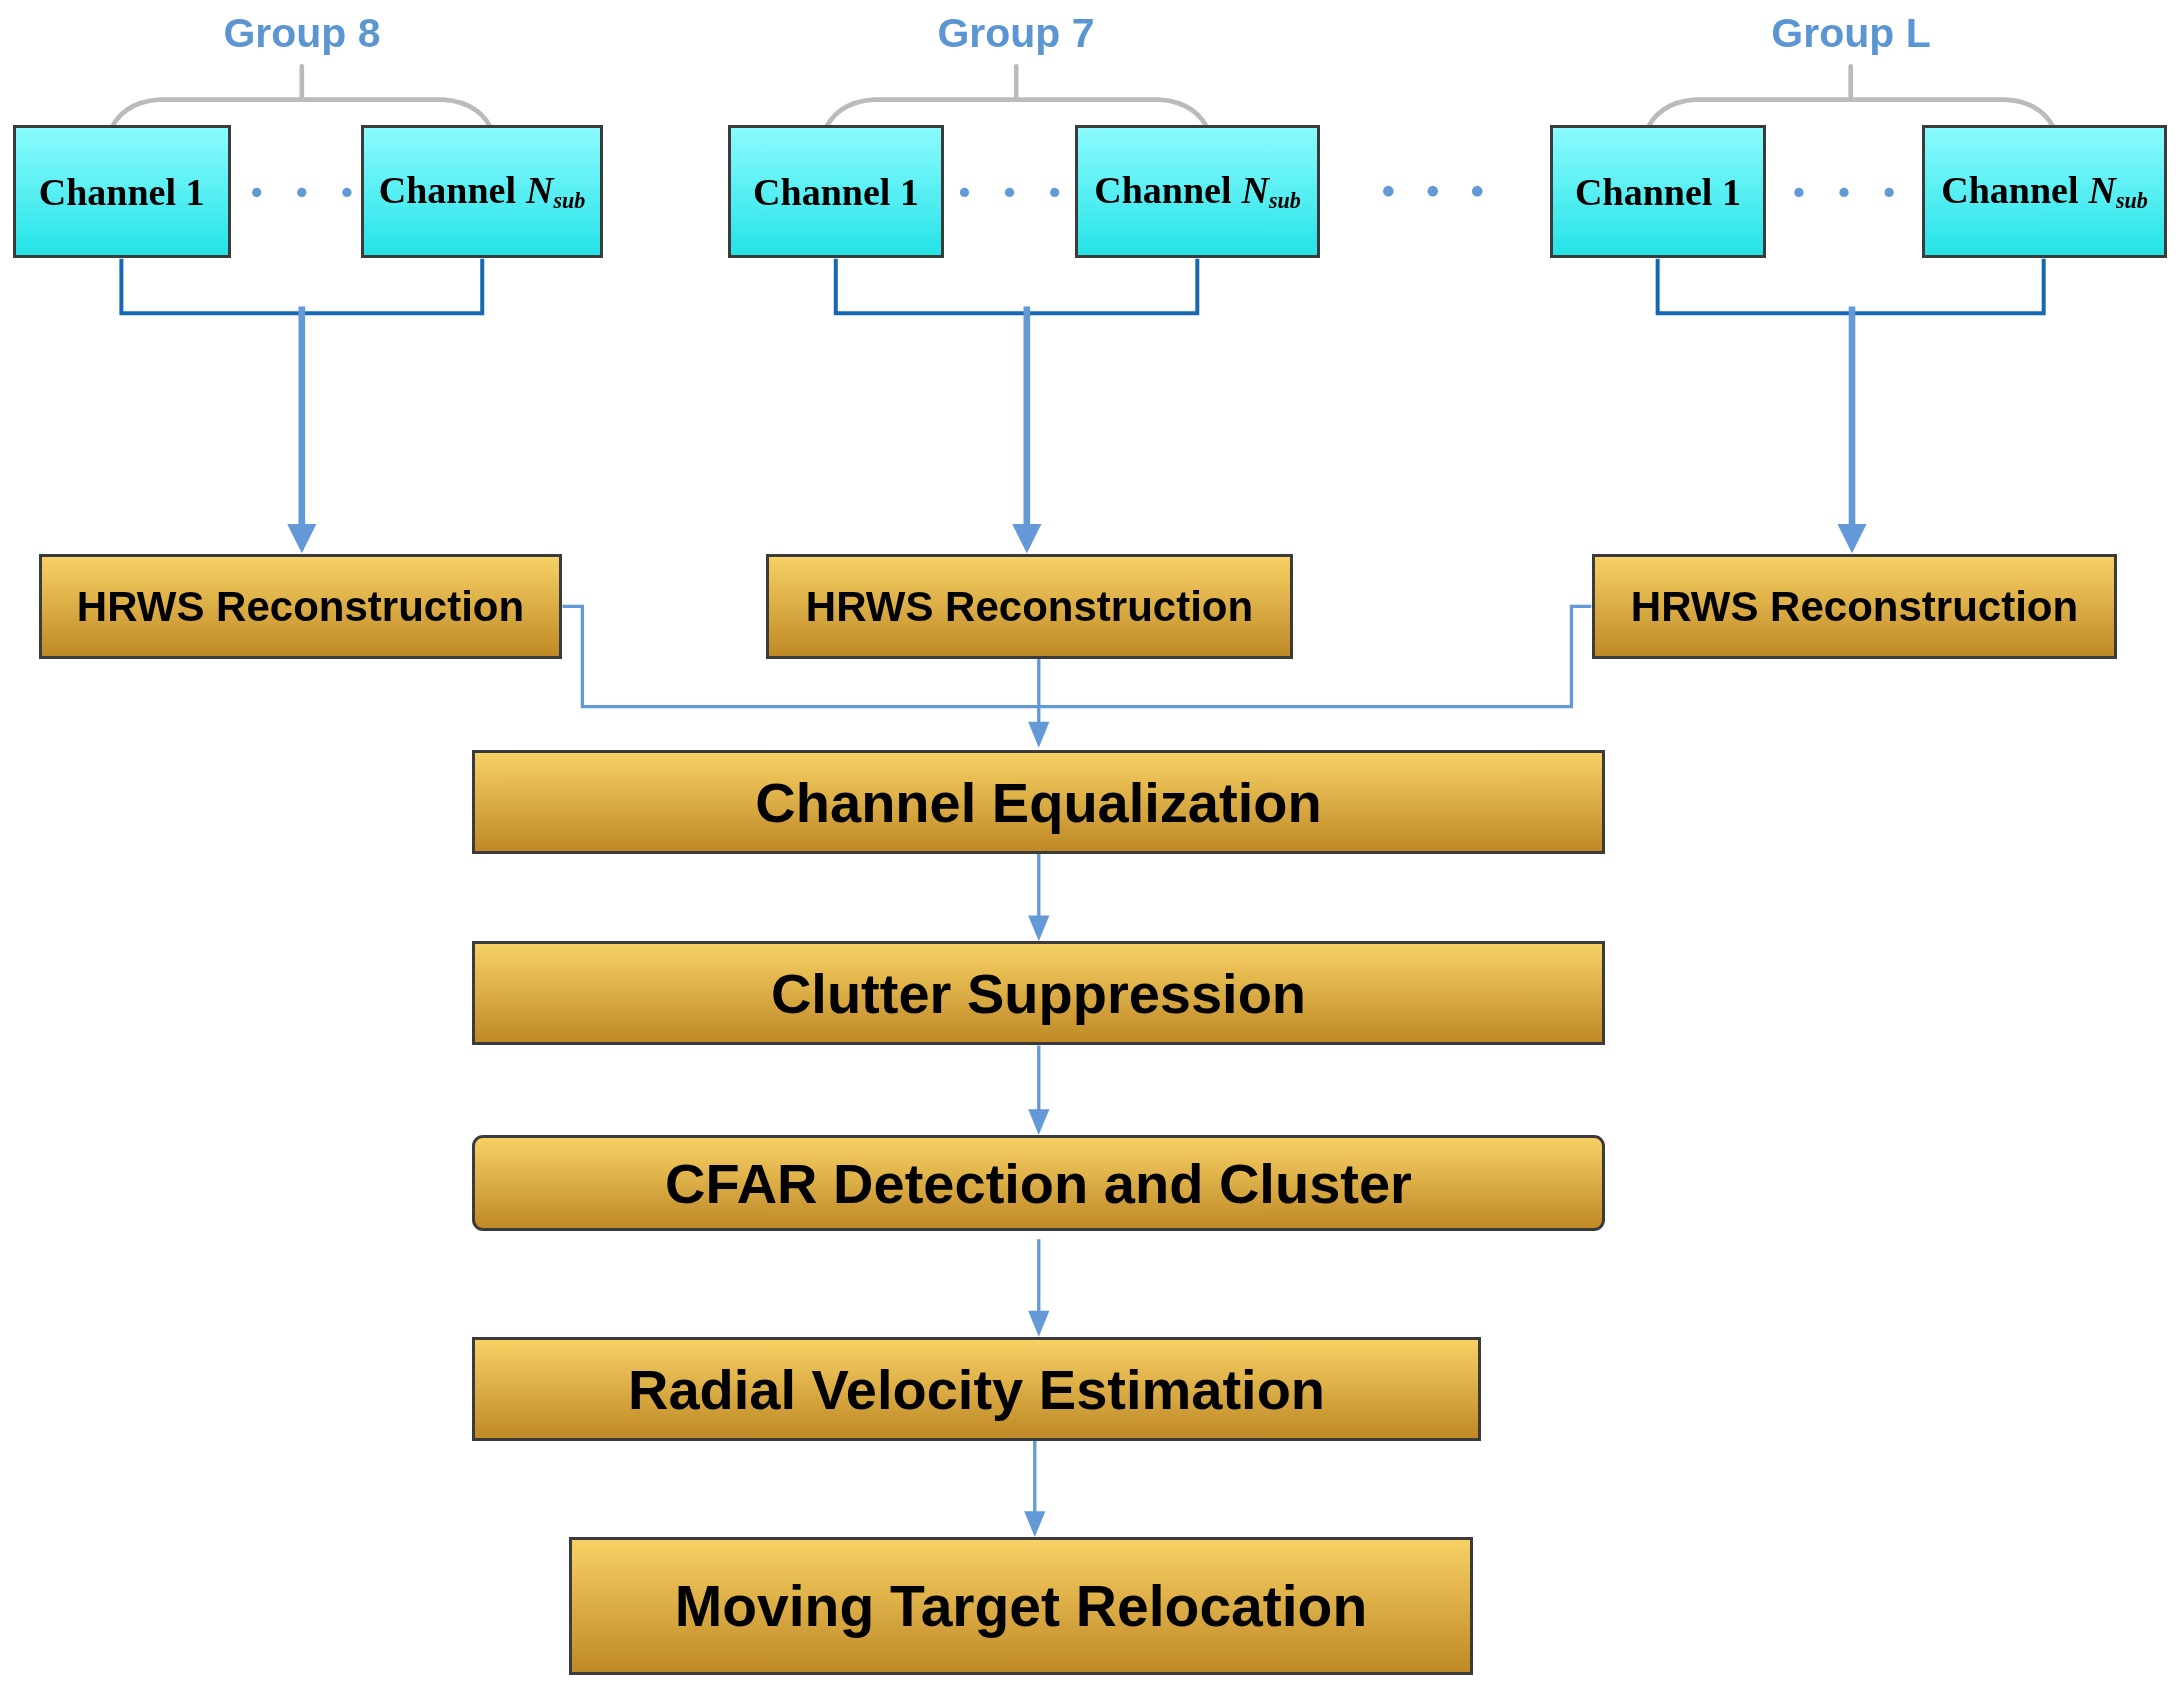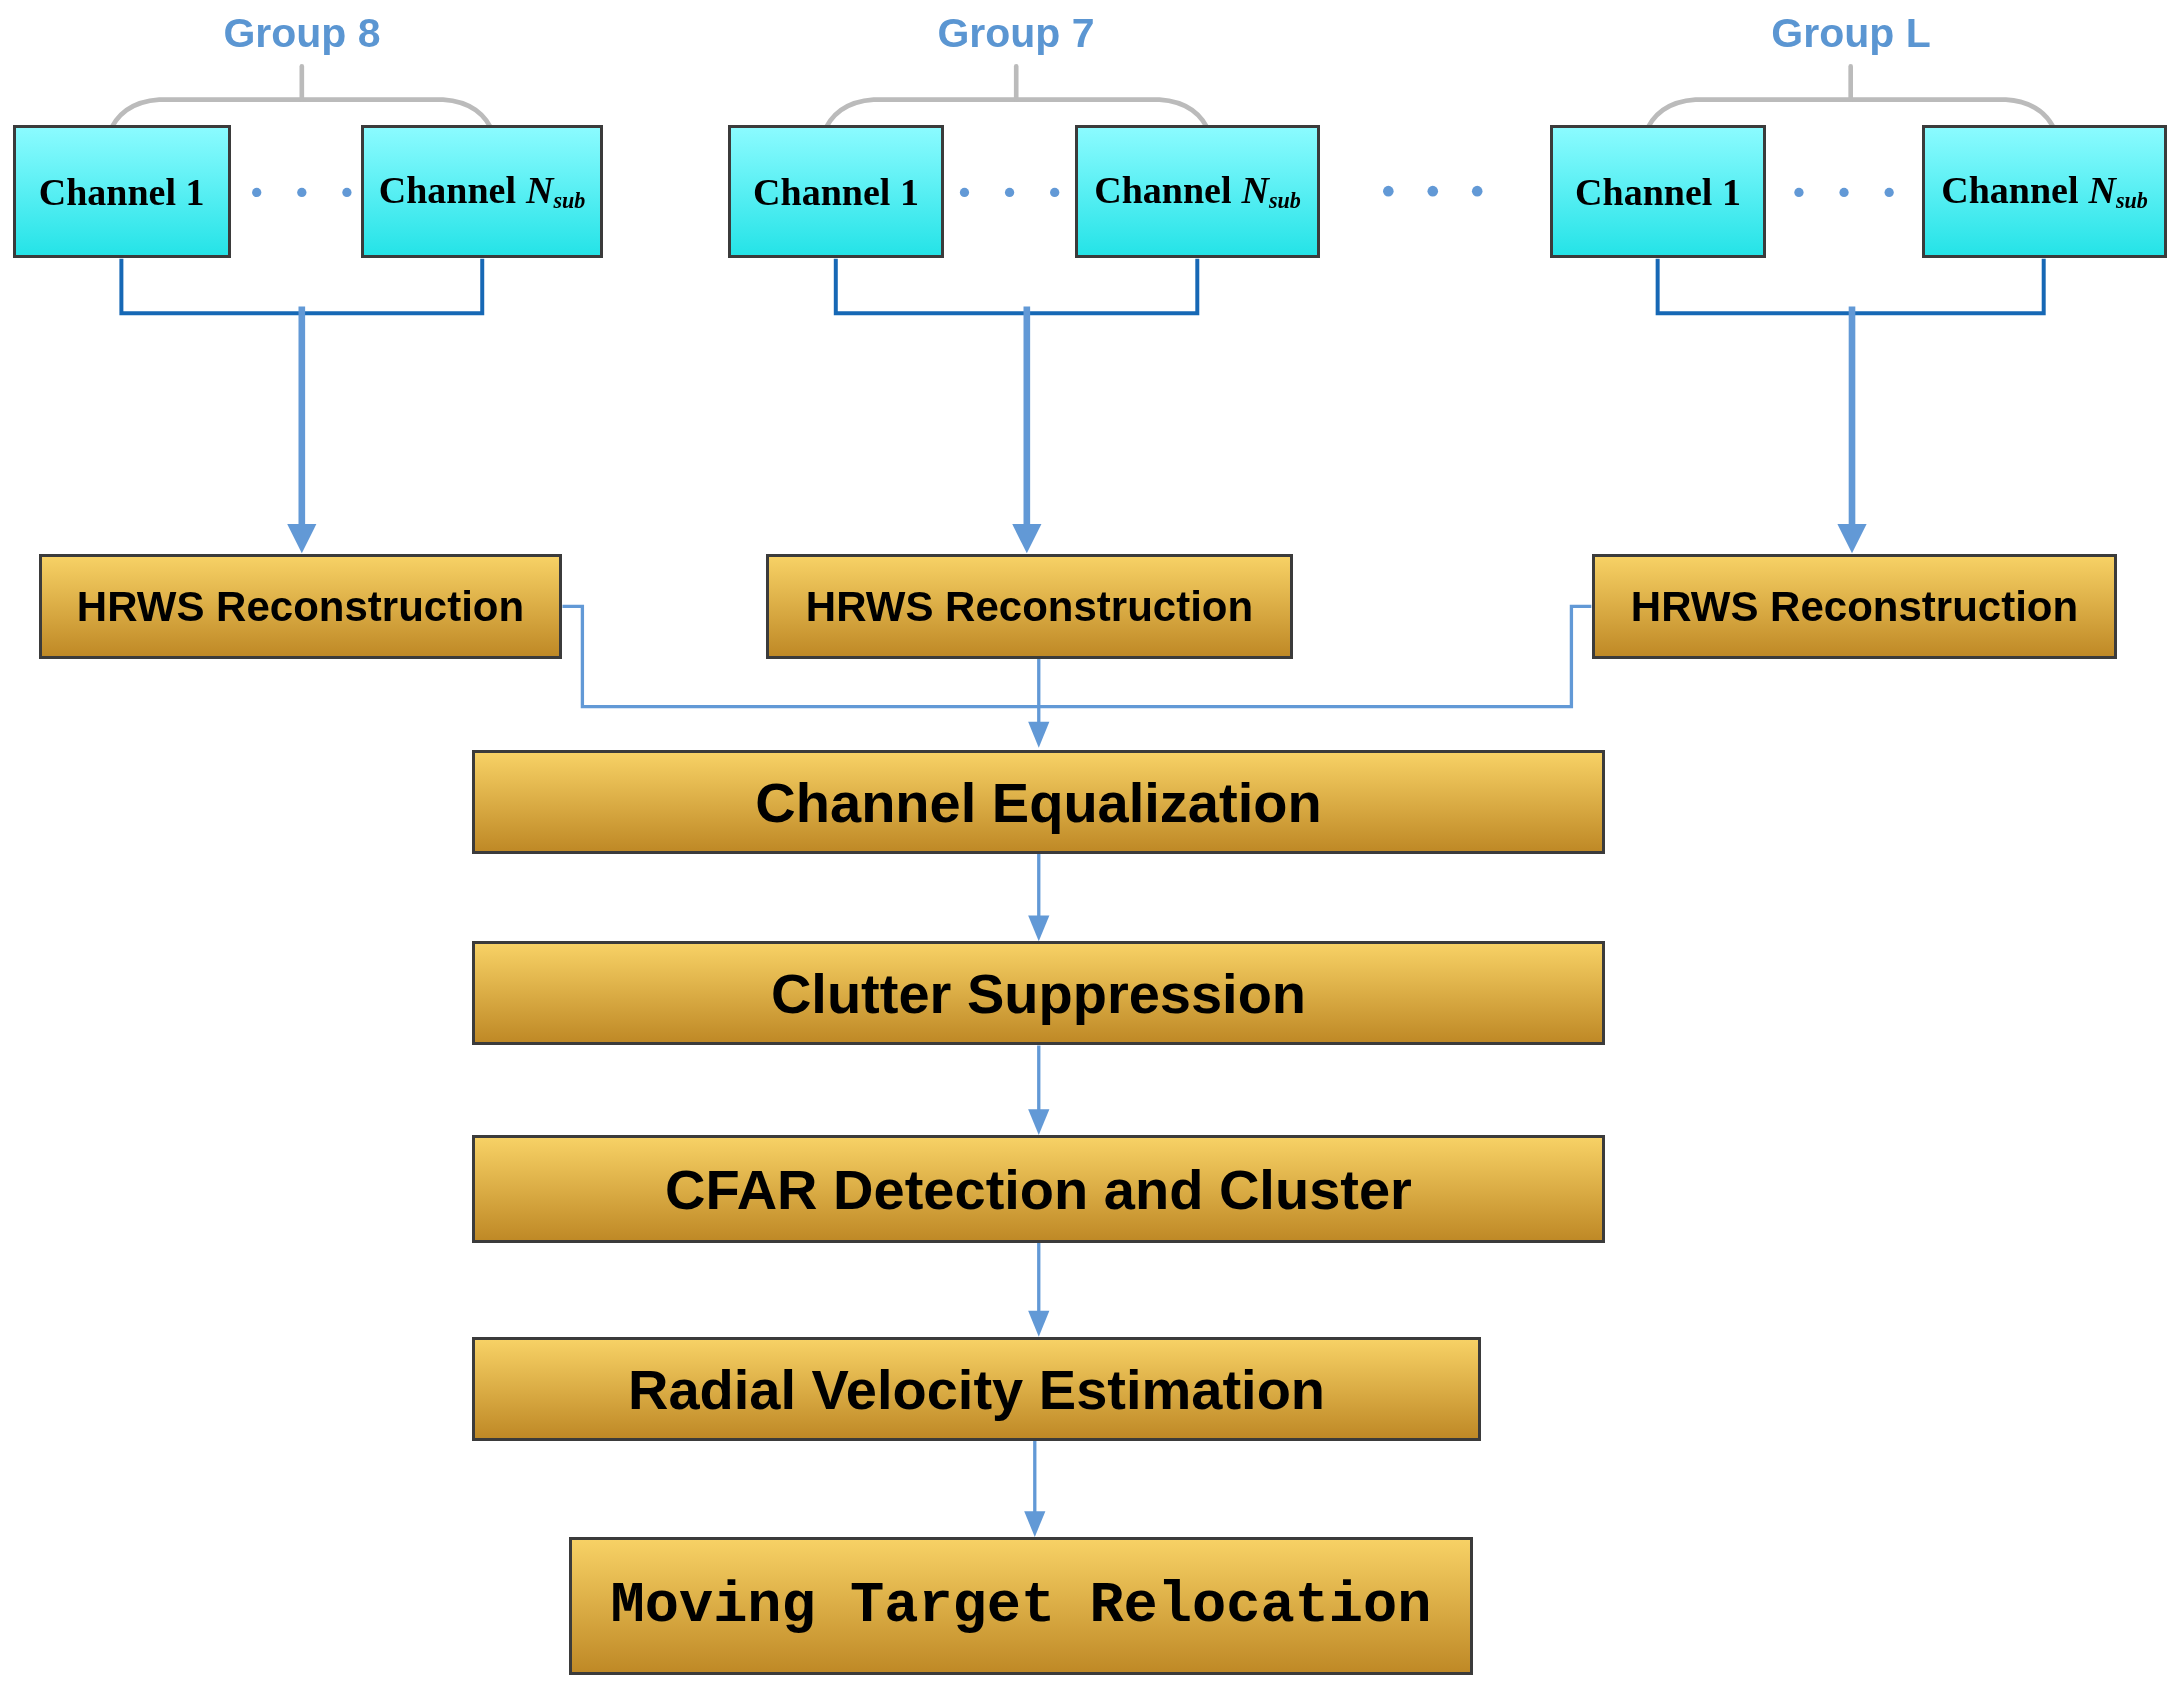--- a/index.html
+++ b/index.html
@@ -40,21 +40,21 @@
     font-weight:bold;
     font-size:38px;
     line-height:1;
   }
   .gold-box{
     background:linear-gradient(180deg,var(--gold_top) 0%,var(--gold_bottom) 100%);
     font-weight:bold;
   }
   .hrws-box{font-size:42px;}
   .pipe-box{font-size:56px;}
-  .pipe-box-last{font-size:57px;font-family:Liberation Mono, monospace;}
+  .pipe-box-last{font-size:57px;}
 
   .group-label{
     position:absolute;top:8px;height:50px;
     display:flex;align-items:center;justify-content:center;
     font-size:41px;font-weight:bold;color:var(--label_blue);
     z-index:2;white-space:nowrap;
   }
   .ch-prefix{margin-right:0.26em;}
   .ch-var{font-style:italic;}
   .nsub{font-style:italic;font-size:0.58em;vertical-align:-0.22em;}
@@ -168,21 +168,21 @@
   <div class="box gold-box hrws-box" style="left:1592px;top:554px;width:525px;height:105px;">
     <span>HRWS Reconstruction</span>
   </div>
 
   <div class="box gold-box pipe-box" style="left:472px;top:750px;width:1133px;height:104px;">
     <span>Channel Equalization</span>
   </div>
   <div class="box gold-box pipe-box" style="left:472px;top:941px;width:1133px;height:104px;">
     <span>Clutter Suppression</span>
   </div>
-  <div class="box gold-box pipe-box" style="left:472px;top:1135px;width:1133px;height:108px;">
+  <div class="box gold-box pipe-box" style="left:472px;top:1135px;width:1133px;height:96px;border-radius:11px;">
     <span>CFAR Detection and Cluster</span>
   </div>
   <div class="box gold-box pipe-box" style="left:472px;top:1337px;width:1009px;height:104px;">
     <span>Radial Velocity Estimation</span>
   </div>
   <div class="box gold-box pipe-box-last" style="left:569px;top:1537px;width:904px;height:138px;">
     <span>Moving Target Relocation</span>
   </div>
 
 </div>

